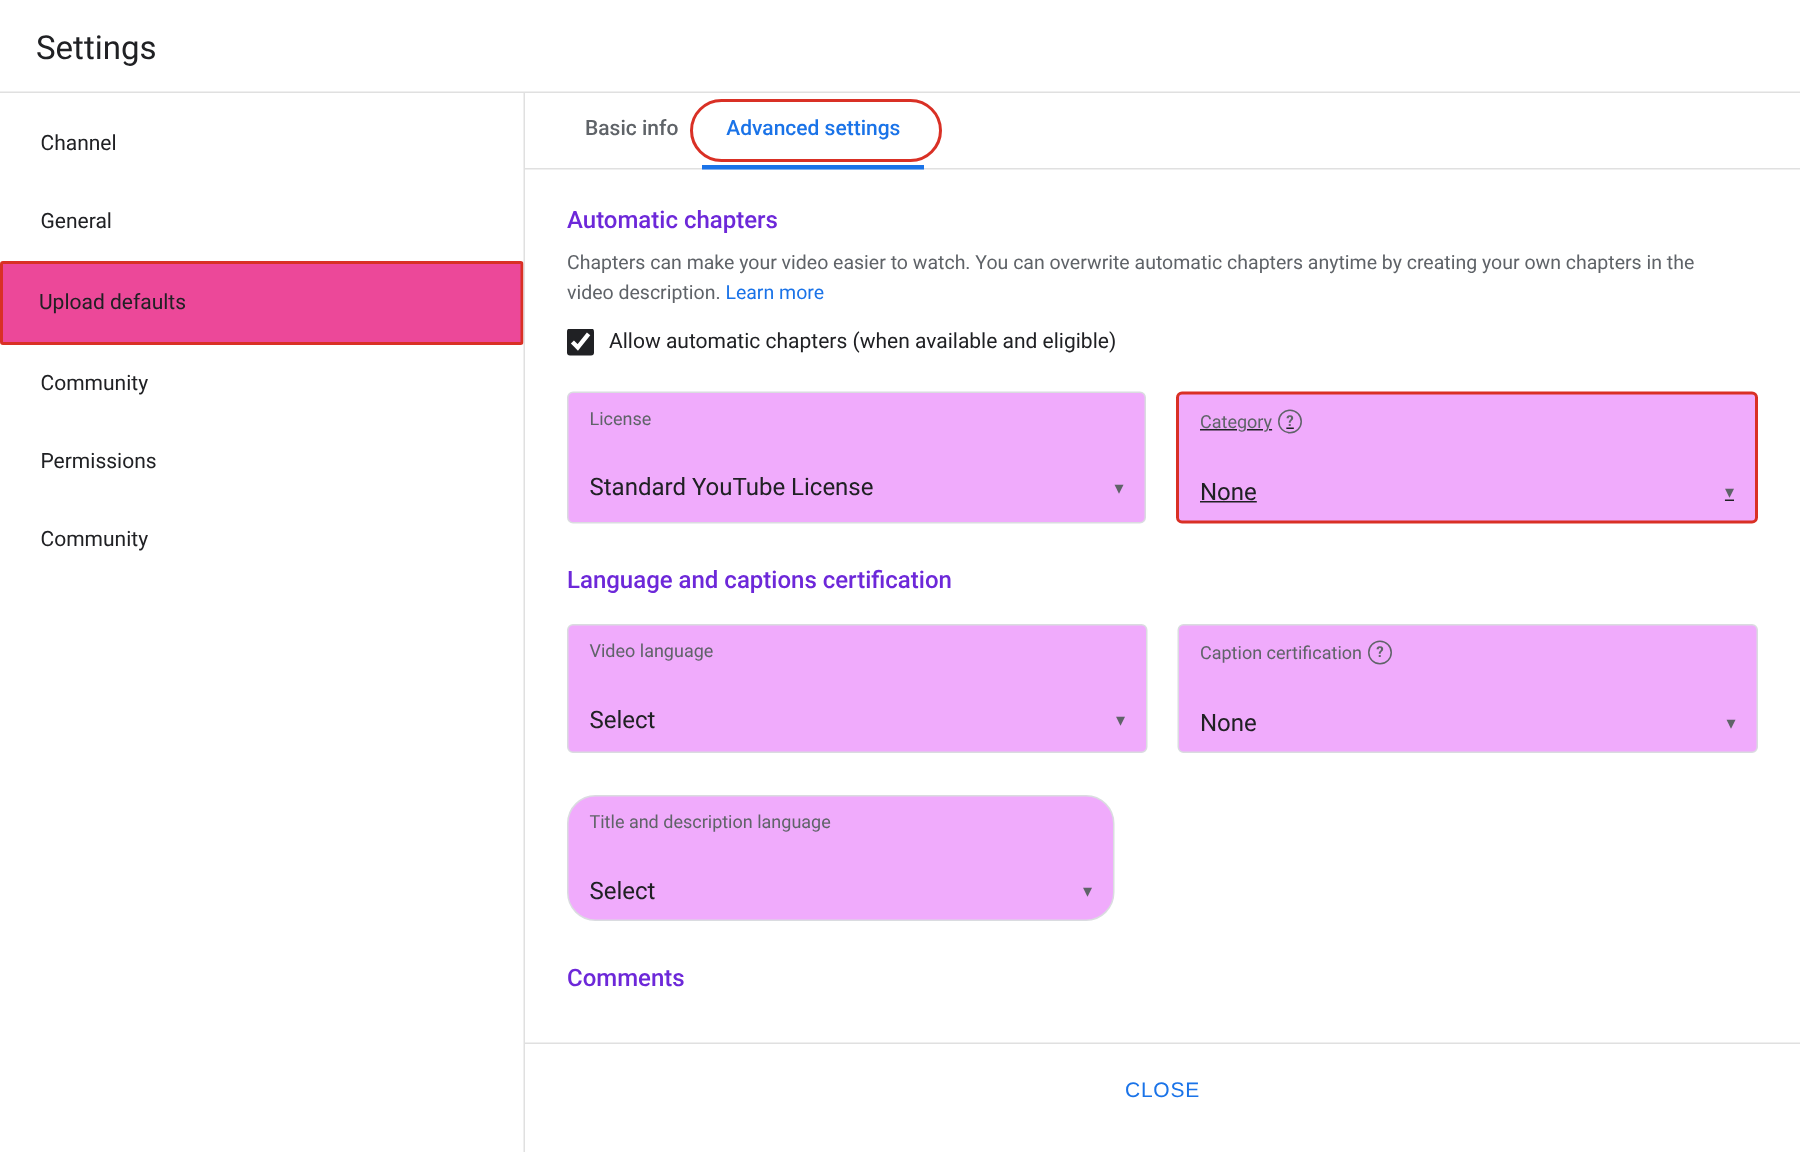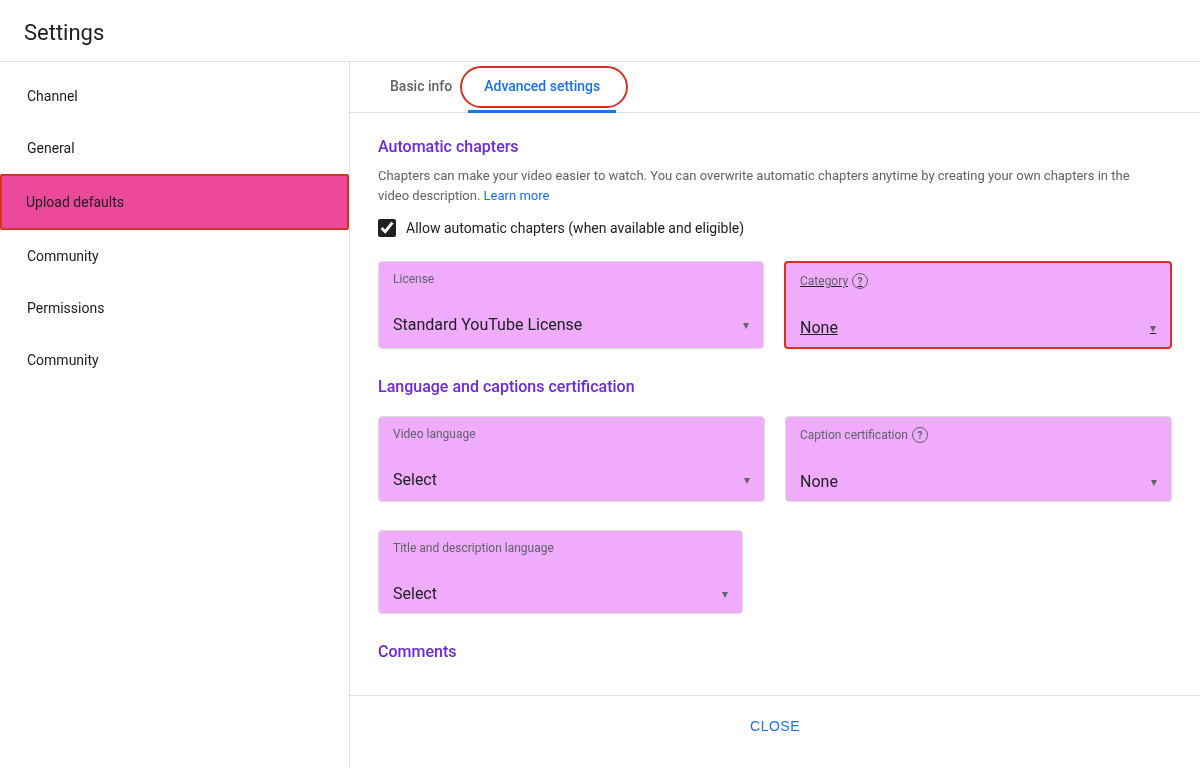--- a/index.html
+++ b/index.html
@@ -343,21 +343,21 @@
             <span class="help-icon">?</span>
           </div>
           <div class="dropdown-value">
             <span>None</span>
             <span class="dropdown-arrow">▾</span>
           </div>
         </div>
       </div>
 
       <div class="dropdowns-row">
-        <div class="dropdown-wrapper" style="max-width: 365px;">
+        <div class="dropdown-wrapper" style="max-width: 365px; border-radius: 19px;">
           <div class="dropdown-label">
             <span>Title and description language</span>
           </div>
           <div class="dropdown-value">
             <span>Select</span>
             <span class="dropdown-arrow">▾</span>
           </div>
         </div>
       </div>
 

